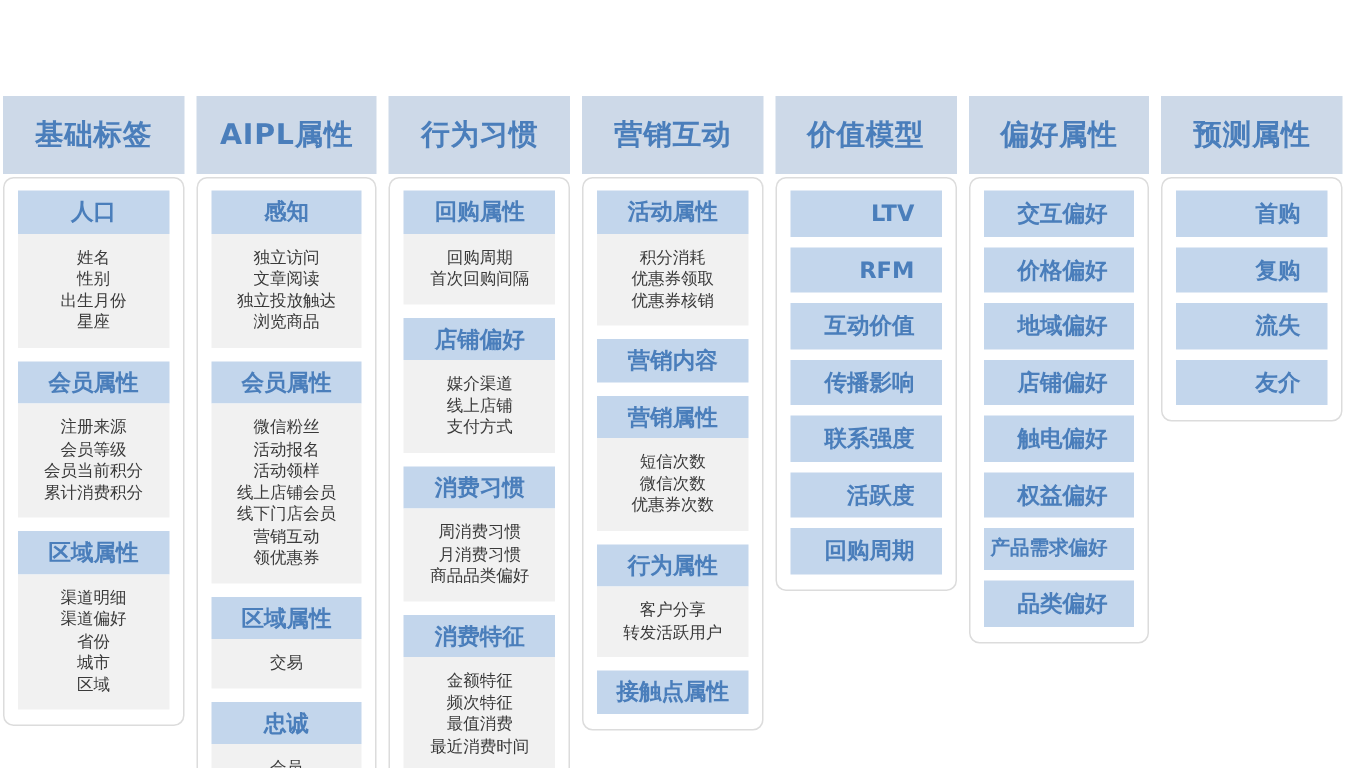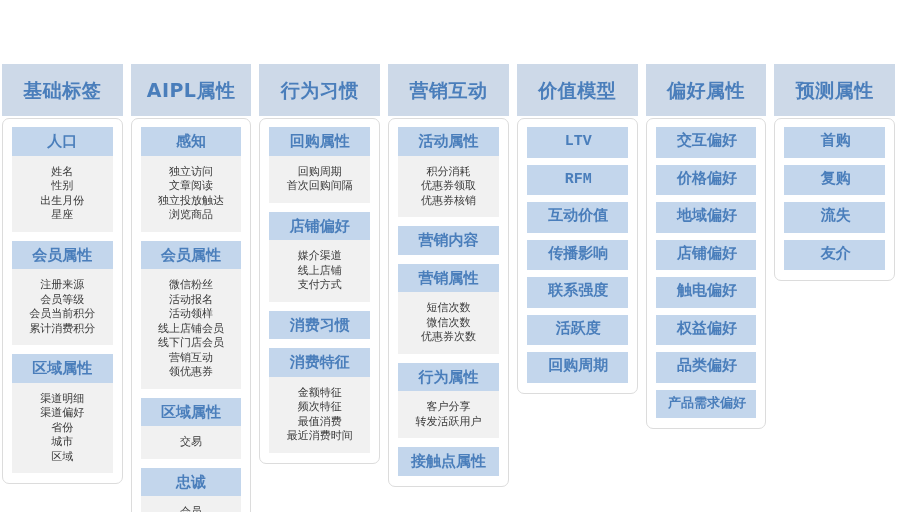--- a/index.html
+++ b/index.html
@@ -96,26 +96,25 @@
     line-height: 1.32;
     white-space: nowrap;
   }
 
   
   .chips .chip {
     background: #c3d6ec;
     color: #4a7ebb;
     font-size: 15px;
     font-weight: bold;
-    text-align: center;
-    padding: 7px 0 7px 2px;
+    text-align: right;
+    padding: 7px 18px 7px 2px;
     margin-bottom: 7px;
     line-height: 1.1;
     white-space: nowrap;
-    font-family: Liberation Mono, monospace;
   }
   .chips .chip:last-child { margin-bottom: 0; }
   .chips .chip.narrow { font-size: 13px; }
 </style>
 </head>
 <body>
 
 <div id="board">
 
   <div class="header-band">
@@ -219,20 +218,25 @@
         <div class="group">
           <div class="group-title" style="background: rgb(195, 214, 236); color: rgb(74, 126, 187);">店铺偏好</div>
           <div class="group-items" style="background: rgb(241, 241, 241);">
             <div class="item" style="color: rgb(58, 58, 58);">媒介渠道</div>
             <div class="item" style="color: rgb(58, 58, 58);">线上店铺</div>
             <div class="item" style="color: rgb(58, 58, 58);">支付方式</div>
           </div>
         </div>
         <div class="group">
           <div class="group-title" style="background: rgb(195, 214, 236); color: rgb(74, 126, 187);">消费习惯</div>
+          <div class="group-items" style="background: rgb(241, 241, 241);">
+            <div class="item" style="color: rgb(58, 58, 58);">周消费习惯</div>
+            <div class="item" style="color: rgb(58, 58, 58);">月消费习惯</div>
+            <div class="item" style="color: rgb(58, 58, 58);">商品品类偏好</div>
+          </div>
         </div>
         <div class="group">
           <div class="group-title" style="background: rgb(195, 214, 236); color: rgb(74, 126, 187);">消费特征</div>
           <div class="group-items" style="background: rgb(241, 241, 241);">
             <div class="item" style="color: rgb(58, 58, 58);">金额特征</div>
             <div class="item" style="color: rgb(58, 58, 58);">频次特征</div>
             <div class="item" style="color: rgb(58, 58, 58);">最值消费</div>
             <div class="item" style="color: rgb(58, 58, 58);">最近消费时间</div>
           </div>
         </div>
@@ -277,22 +281,22 @@
         <div class="chip" style="background: rgb(195, 214, 236); color: rgb(74, 126, 187);">活跃度</div>
         <div class="chip" style="background: rgb(195, 214, 236); color: rgb(74, 126, 187);">回购周期</div>
       </div>
       <div class="column chips" style="background: rgb(255, 255, 255); border-color: rgb(220, 220, 220);">
         <div class="chip" style="background: rgb(195, 214, 236); color: rgb(74, 126, 187);">交互偏好</div>
         <div class="chip" style="background: rgb(195, 214, 236); color: rgb(74, 126, 187);">价格偏好</div>
         <div class="chip" style="background: rgb(195, 214, 236); color: rgb(74, 126, 187);">地域偏好</div>
         <div class="chip" style="background: rgb(195, 214, 236); color: rgb(74, 126, 187);">店铺偏好</div>
         <div class="chip" style="background: rgb(195, 214, 236); color: rgb(74, 126, 187);">触电偏好</div>
         <div class="chip" style="background: rgb(195, 214, 236); color: rgb(74, 126, 187);">权益偏好</div>
+        <div class="chip narrow" style="background: rgb(195, 214, 236); color: rgb(74, 126, 187);">产品需求偏好</div>
         <div class="chip" style="background: rgb(195, 214, 236); color: rgb(74, 126, 187);">品类偏好</div>
-        <div class="chip narrow" style="background: rgb(195, 214, 236); color: rgb(74, 126, 187);">产品需求偏好</div>
       </div>
       <div class="column chips" style="background: rgb(255, 255, 255); border-color: rgb(220, 220, 220);">
         <div class="chip" style="background: rgb(195, 214, 236); color: rgb(74, 126, 187);">首购</div>
         <div class="chip" style="background: rgb(195, 214, 236); color: rgb(74, 126, 187);">复购</div>
         <div class="chip" style="background: rgb(195, 214, 236); color: rgb(74, 126, 187);">流失</div>
         <div class="chip" style="background: rgb(195, 214, 236); color: rgb(74, 126, 187);">友介</div>
       </div>
     </div>
 
 </div>

